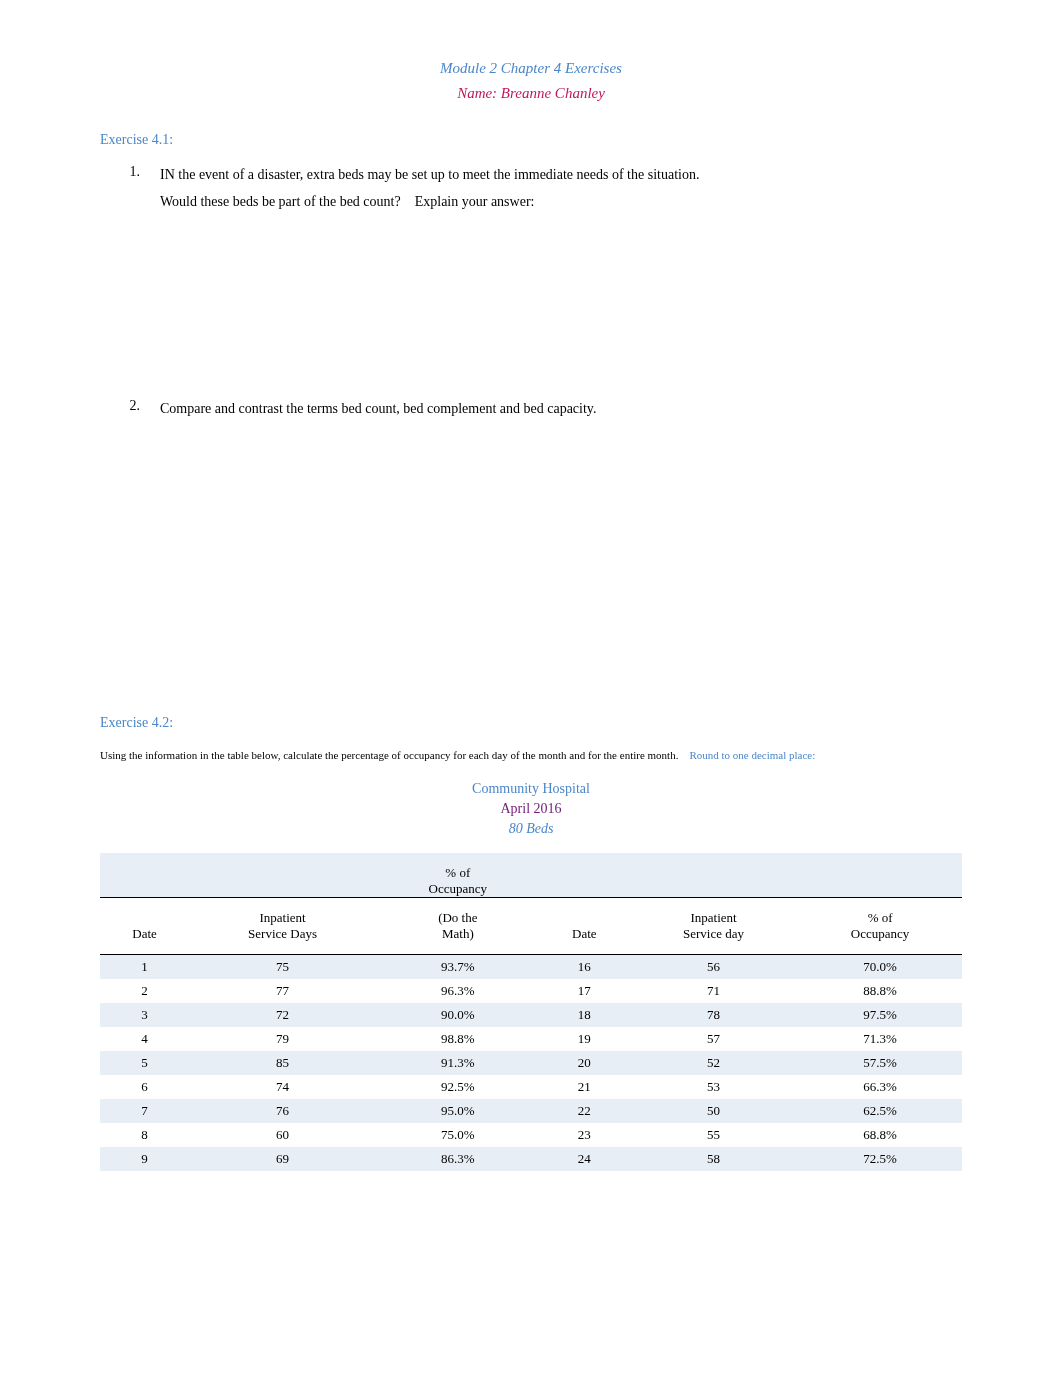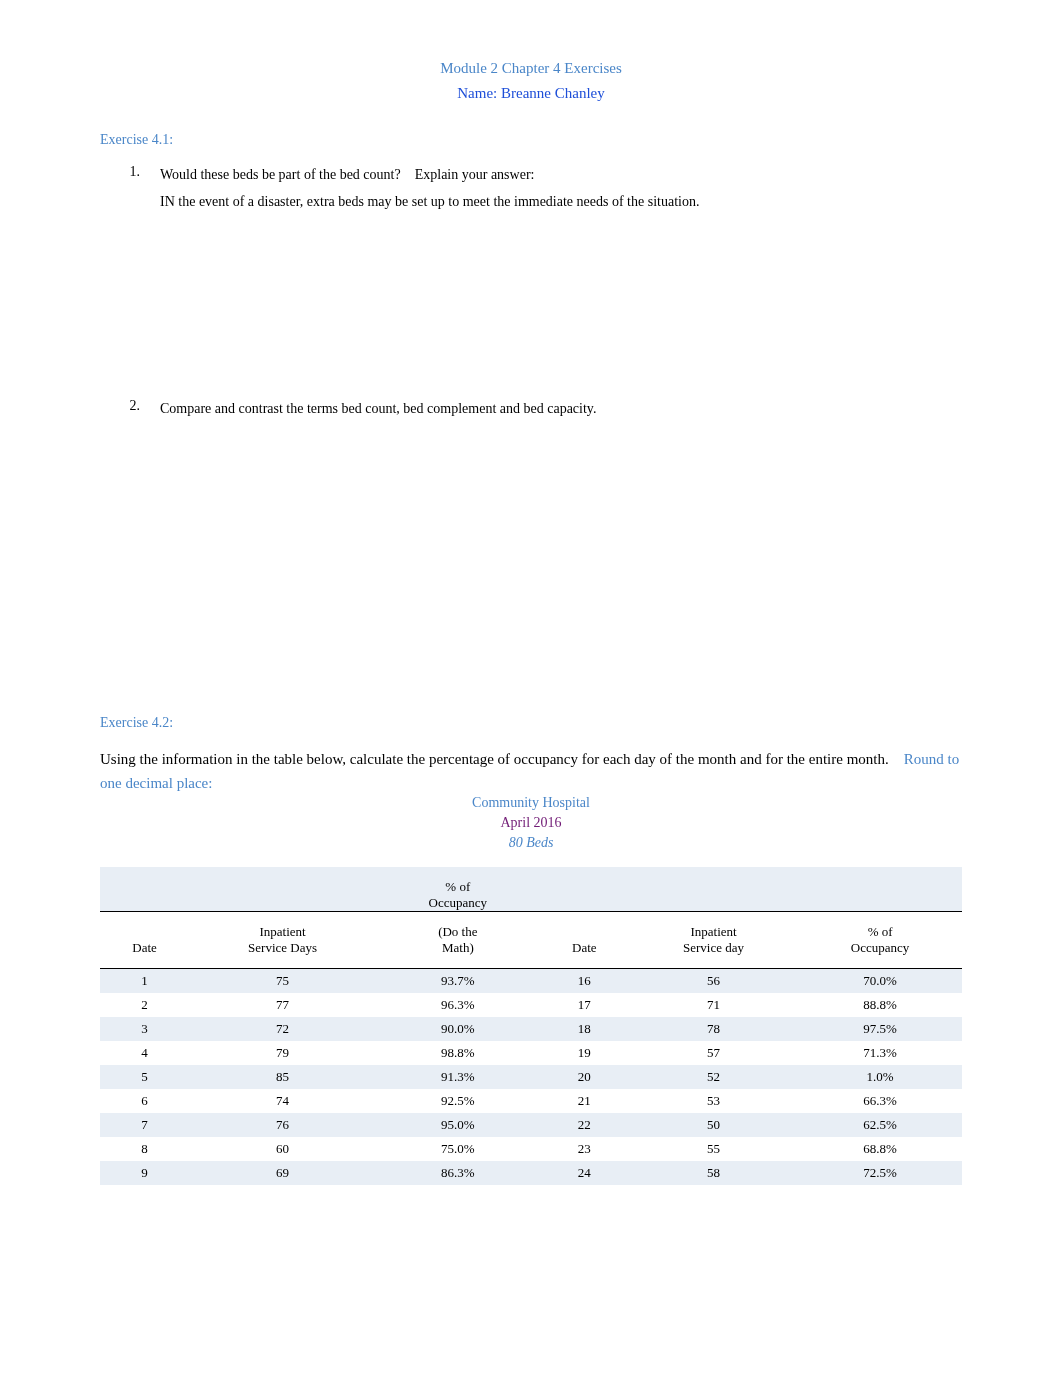--- a/index.html
+++ b/index.html
@@ -14,30 +14,31 @@
       color: #000;
       background: #fff;
       width: 1062px;
       min-height: 1377px;
       padding: 60px 100px;
     }
 
     .page-header {
       text-align: center;
       margin-bottom: 28px;
+      font-style: italic;
     }
 
     .page-title {
       color: #4a86c8;
       font-size: 15px;
       margin-bottom: 8px;
     }
 
     .page-name {
-      color: #1d4ed8;
+      color: #be185d;
       font-size: 15px;
     }
 
     .exercise-section {
       margin-top: 30px;
       margin-bottom: 30px;
     }
 
     .exercise-heading {
       color: #4a86c8;
@@ -72,23 +73,23 @@
 
     .answer-space {
       height: 160px;
     }
 
     .answer-space-large {
       height: 260px;
     }
 
     .exercise-42-intro {
-      font-size: 15px;
+      font-size: 11px;
       line-height: 1.6;
-      margin-bottom: 0;
+      margin-bottom: 16px;
     }
 
     .round-note {
       color: #4a86c8;
     }
 
     .table-section {
       margin-top: 0;
     }
 
@@ -157,22 +158,22 @@
   <div class="page-name">Name: Breanne Chanley</div>
 </div>
 
 <div class="exercise-section">
   <div class="exercise-heading">Exercise 4.1:</div>
 
   <ol class="question-list">
     <li class="question-item">
       <span class="question-number">1.</span>
       <div class="question-content">
+        <p>IN the event of a disaster, extra beds may be set up to meet the immediate needs of the situation.</p>
         <p>Would these beds be part of the bed count?&nbsp;&nbsp;&nbsp;&nbsp;Explain your answer:</p>
-        <p>IN the event of a disaster, extra beds may be set up to meet the immediate needs of the situation.</p>
         <div class="answer-space"></div>
       </div>
     </li>
     <li class="question-item">
       <span class="question-number">2.</span>
       <div class="question-content">
         <p>Compare and contrast the terms bed count, bed complement and bed capacity.</p>
         <div class="answer-space-large"></div>
       </div>
     </li>
@@ -242,21 +243,21 @@
             <td>19</td>
             <td>57</td>
             <td>71.3%</td>
           </tr>
           <tr>
             <td>5</td>
             <td>85</td>
             <td>91.3%</td>
             <td>20</td>
             <td>52</td>
-            <td>1.0%</td>
+            <td>57.5%</td>
           </tr>
           <tr>
             <td>6</td>
             <td>74</td>
             <td>92.5%</td>
             <td>21</td>
             <td>53</td>
             <td>66.3%</td>
           </tr>
           <tr>

